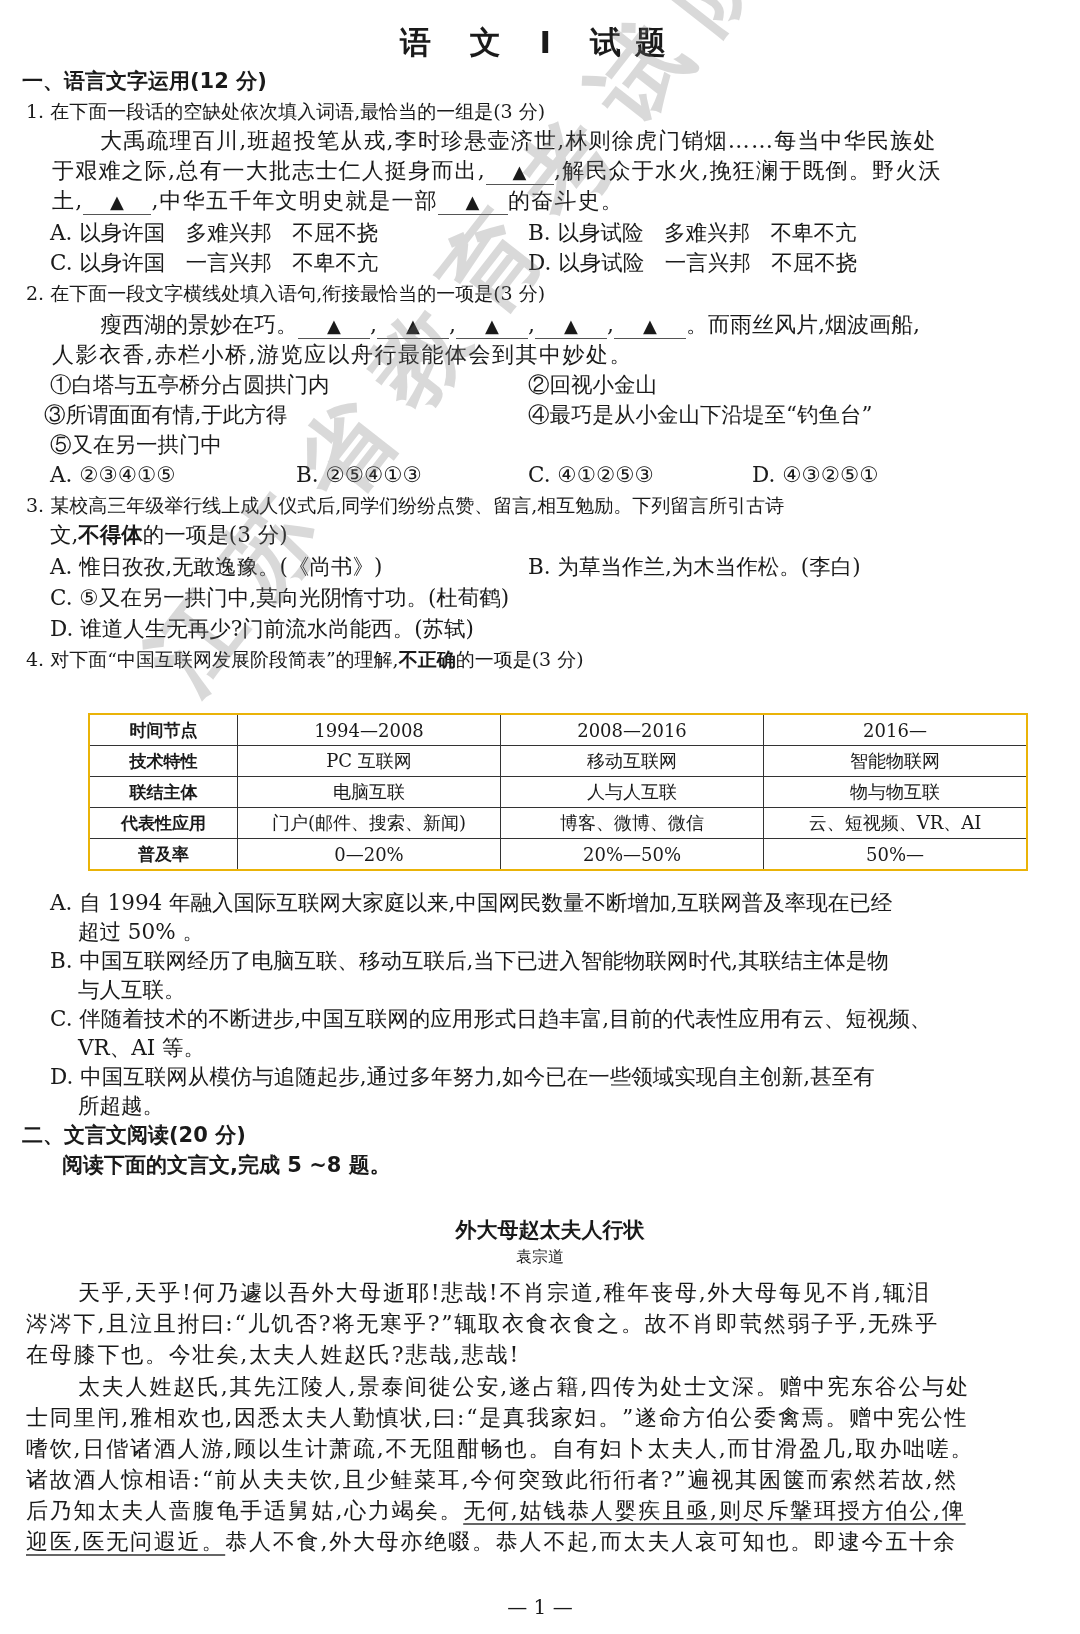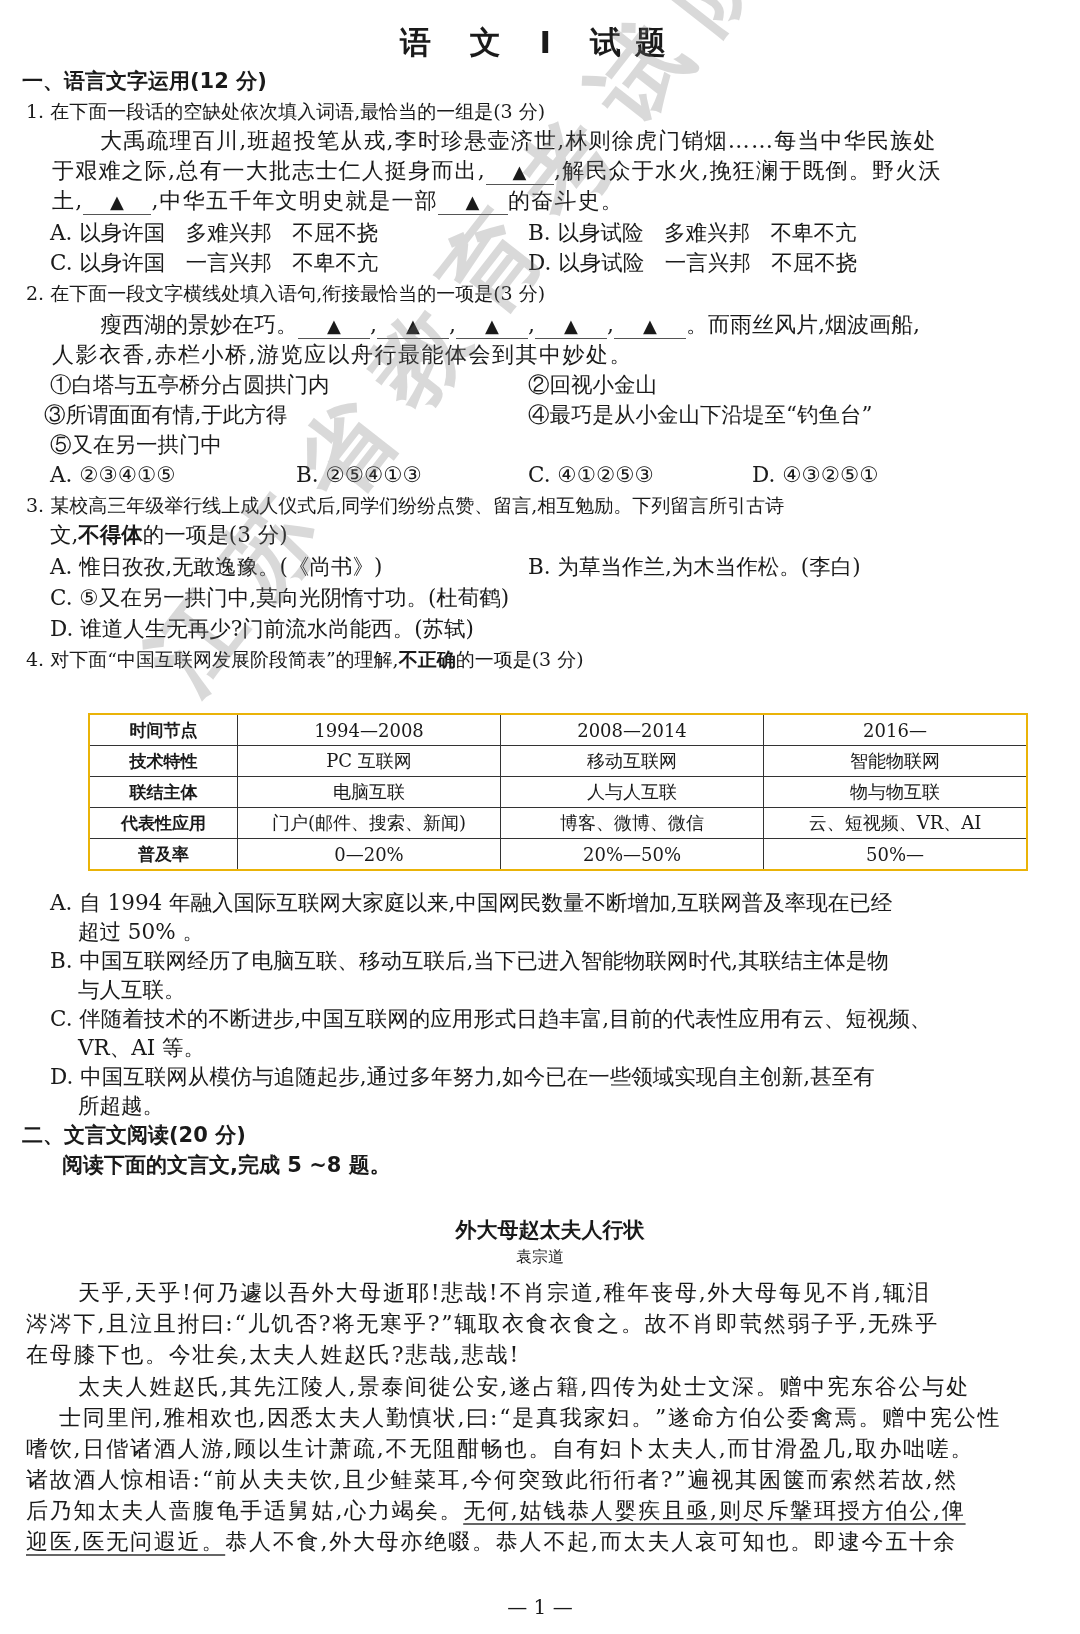--- a/index.html
+++ b/index.html
@@ -102,21 +102,21 @@
 
   <div class="line q" style="top:644px;">
     <span>4. 对下面“中国互联网发展阶段简表”的理解,</span><span class="em">不正确</span><span>的一项是(3 分)</span>
   </div>
 
   <table class="stage">
     <tbody>
         <tr>
       <td class="rh">时间节点</td>
       <td class="c">1994—2008</td>
-      <td class="c">2008—2014</td>
+      <td class="c">2008—2016</td>
       <td class="c">2016—</td>
     </tr>
     <tr>
       <td class="rh">技术特性</td>
       <td class="c">PC 互联网</td>
       <td class="c">移动互联网</td>
       <td class="c">智能物联网</td>
     </tr>
     <tr>
       <td class="rh">联结主体</td>
@@ -150,21 +150,21 @@
 
   <div class="line sec" style="top:1120px;left:22px;">二、文言文阅读(20 分)</div>
   <div class="line sec" style="top:1150px;left:62px;">阅读下面的文言文,完成 5 ~8 题。</div>
   <div class="article-title">外大母赵太夫人行状</div>
   <div class="author">袁宗道</div>
 
   <div class="line" style="top:1278px;left:78px;letter-spacing:1.8px;">天乎,天乎!何乃遽以吾外大母逝耶!悲哉!不肖宗道,稚年丧母,外大母每见不肖,辄泪</div>
   <div class="line" style="top:1309px;left:26px;letter-spacing:1.8px;">涔涔下,且泣且拊曰:“儿饥否?将无寒乎?”辄取衣食衣食之。故不肖即茕然弱子乎,无殊乎</div>
   <div class="line" style="top:1340px;left:26px;letter-spacing:1.8px;">在母膝下也。今壮矣,太夫人姓赵氏?悲哉,悲哉!</div>
   <div class="line" style="top:1372px;left:78px;letter-spacing:1.8px;">太夫人姓赵氏,其先江陵人,景泰间徙公安,遂占籍,四传为处士文深。赠中宪东谷公与处</div>
-  <div class="line" style="top:1403px;left:26px;letter-spacing:1.8px;margin-left:33px;">士同里闬,雅相欢也,因悉太夫人勤慎状,曰:“是真我家妇。”遂命方伯公委禽焉。赠中宪公性</div>
+  <div class="line" style="top:1403px;left:26px;letter-spacing:1.8px;">士同里闬,雅相欢也,因悉太夫人勤慎状,曰:“是真我家妇。”遂命方伯公委禽焉。赠中宪公性</div>
   <div class="line" style="top:1434px;left:26px;letter-spacing:1.8px;">嗜饮,日偕诸酒人游,顾以生计萧疏,不无阻酣畅也。自有妇卜太夫人,而甘滑盈几,取办咄嗟。</div>
   <div class="line" style="top:1465px;left:26px;letter-spacing:1.8px;">诸故酒人惊相语:“前从夫夫饮,且少鲑菜耳,今何突致此衎衎者?”遍视其囷箧而索然若故,然</div>
   <div class="line" style="top:1496px;left:26px;letter-spacing:1.8px;">
     <span>后乃知太夫人啬腹龟手适舅姑,心力竭矣。</span><span class="u">无何,姑钱恭人婴疾且亟,则尽斥鞶珥授方伯公,俾</span>
   </div>
   <div class="line" style="top:1527px;left:26px;letter-spacing:1.8px;">
     <span class="u">迎医,医无问遐近。</span><span>恭人不食,外大母亦绝啜。恭人不起,而太夫人哀可知也。即逮今五十余</span>
   </div>
 
   <div class="footer">— 1 —</div>

